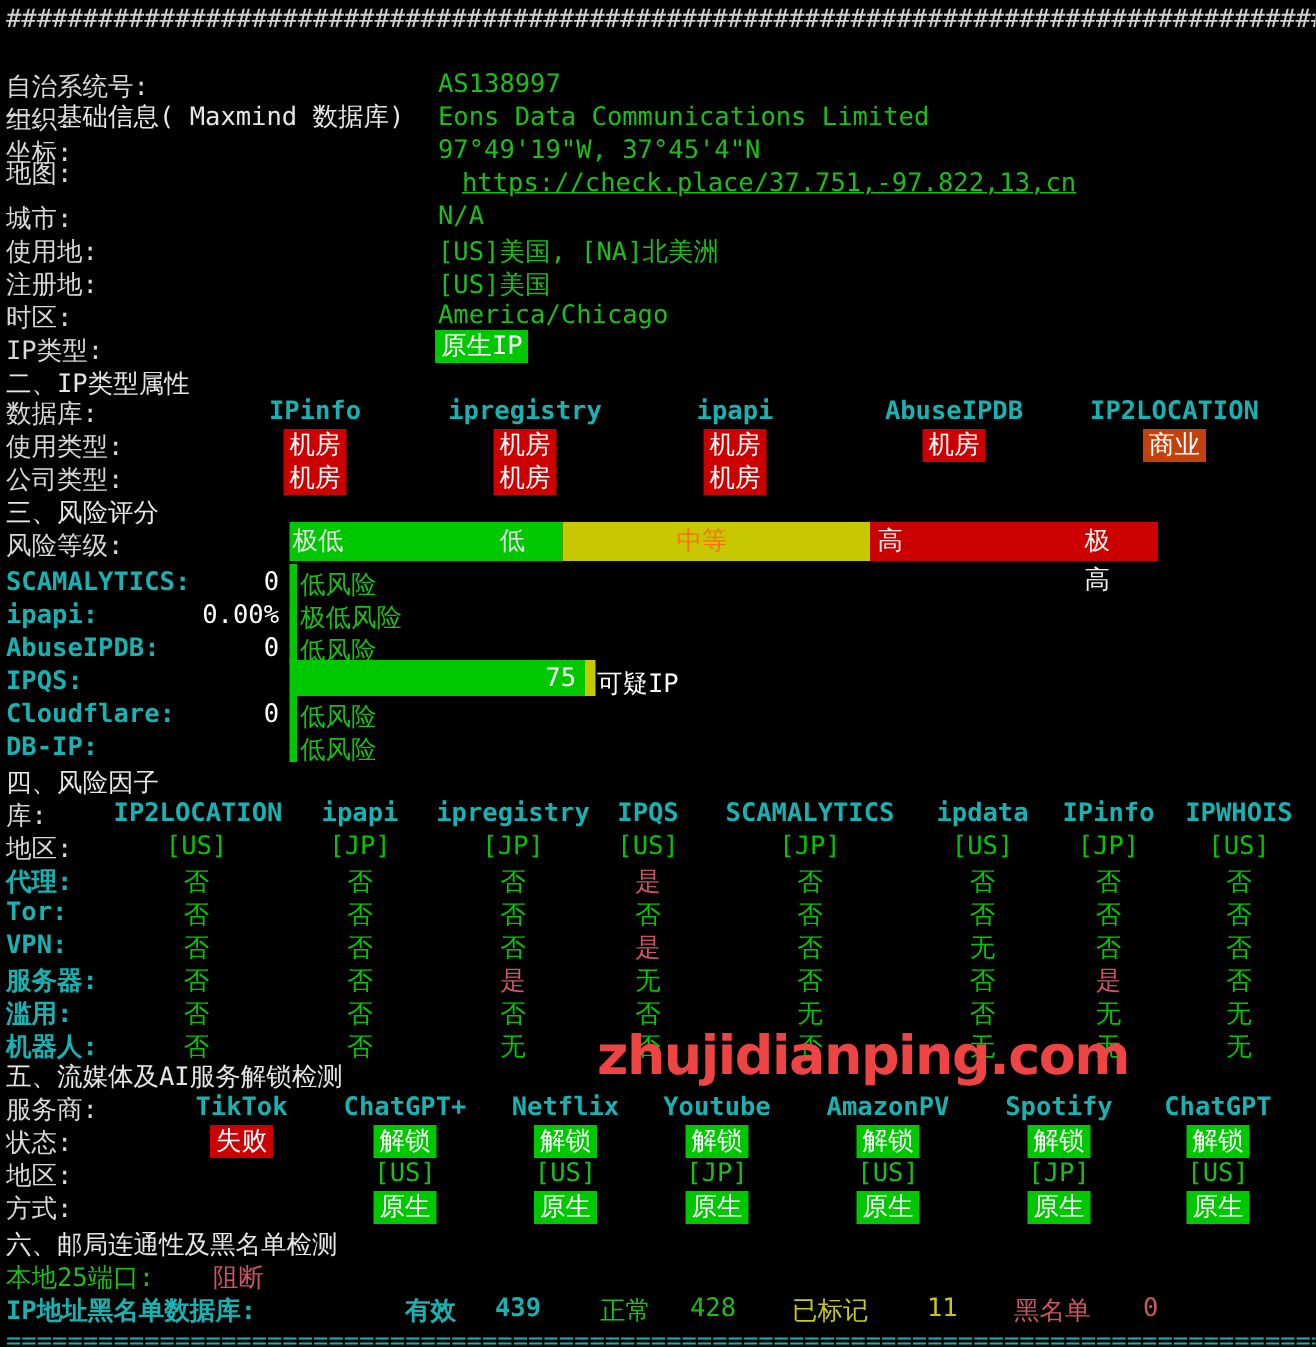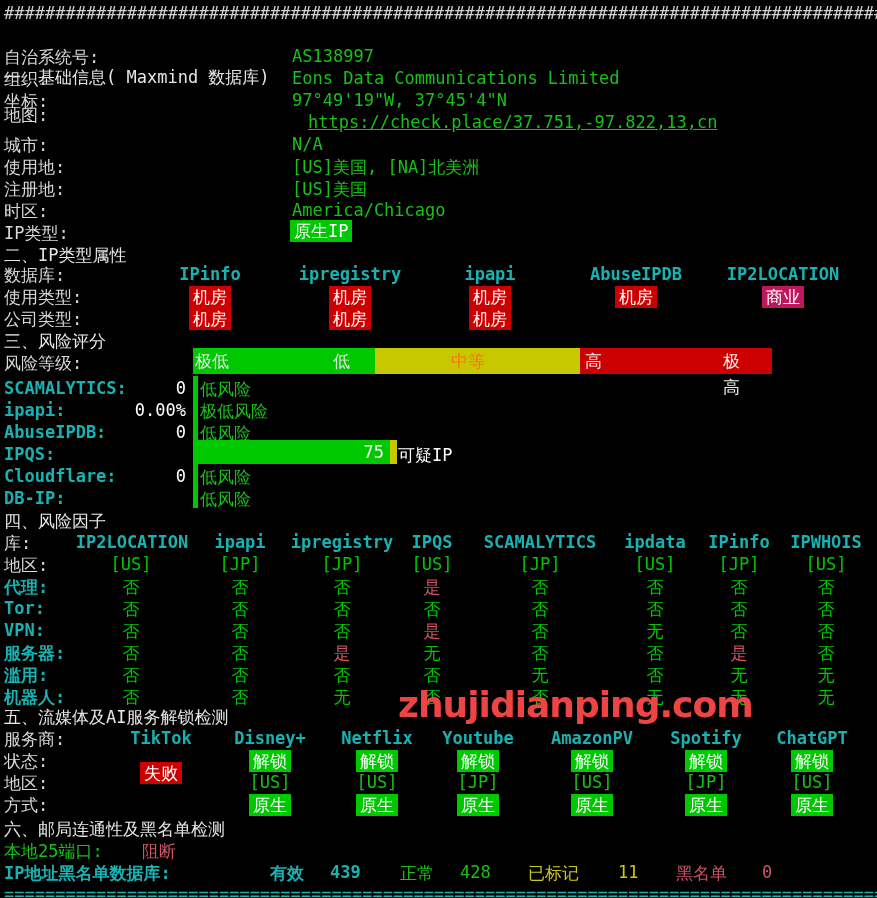--- a/index.html
+++ b/index.html
@@ -24,21 +24,21 @@
     display:inline-block;
     padding:0 4px;
     line-height:22px;
     height:22px;
     color:#ffffff;
     font-size:17px;
     white-space:nowrap;
   }
   .bg-red{background:#cc0000;}
   .bg-green{background:#00c800;}
-  .bg-yellow{background:#be185d;}
+  .bg-yellow{background:#c2410c;}
   .link{color:#18c018;text-decoration:underline;}
   .cell{position:absolute;text-align:center;}
   .watermark{
     position:absolute;
     color:#ef4444;
     font-family:"DejaVu Sans","Liberation Sans",sans-serif;
     font-weight:bold;
     font-size:36px;
     letter-spacing:-1px;
     z-index:50;
@@ -233,22 +233,22 @@
 
   <div class="abs sectitle" style="left:4px;top:706px;">五、流媒体及AI服务解锁检测</div>
 
   <div class="abs lbl" style="left:4px;top:728px;">服务商:</div>
   <div class="abs lbl" style="left:4px;top:750px;">状态:</div>
   <div class="abs lbl" style="left:4px;top:772px;">地区:</div>
   <div class="abs lbl" style="left:4px;top:794px;">方式:</div>
 
   <div id="stream-cells">
       <div class="abs cell cyan" style="left: 101px; top: 728px; width: 120px;">TikTok</div>
-      <div class="abs cell" style="left: 101px; top: 750px; width: 120px; margin-top: 12px;"><span class="badge bg-red">失败</span></div>
-      <div class="abs cell cyan" style="left: 210px; top: 728px; width: 120px;">Disney+</div>
+      <div class="abs cell" style="left: 101px; top: 750px; width: 120px;"><span class="badge bg-red">失败</span></div>
+      <div class="abs cell cyan" style="left: 210px; top: 728px; width: 120px;">ChatGPT+</div>
       <div class="abs cell" style="left: 210px; top: 750px; width: 120px;"><span class="badge bg-green">解锁</span></div>
       <div class="abs cell green" style="left: 210px; top: 772px; width: 120px;">[US]</div>
       <div class="abs cell" style="left: 210px; top: 794px; width: 120px;"><span class="badge bg-green">原生</span></div>
       <div class="abs cell cyan" style="left: 317px; top: 728px; width: 120px;">Netflix</div>
       <div class="abs cell" style="left: 317px; top: 750px; width: 120px;"><span class="badge bg-green">解锁</span></div>
       <div class="abs cell green" style="left: 317px; top: 772px; width: 120px;">[US]</div>
       <div class="abs cell" style="left: 317px; top: 794px; width: 120px;"><span class="badge bg-green">原生</span></div>
       <div class="abs cell cyan" style="left: 418px; top: 728px; width: 120px;">Youtube</div>
       <div class="abs cell" style="left: 418px; top: 750px; width: 120px;"><span class="badge bg-green">解锁</span></div>
       <div class="abs cell green" style="left: 418px; top: 772px; width: 120px;">[JP]</div>

